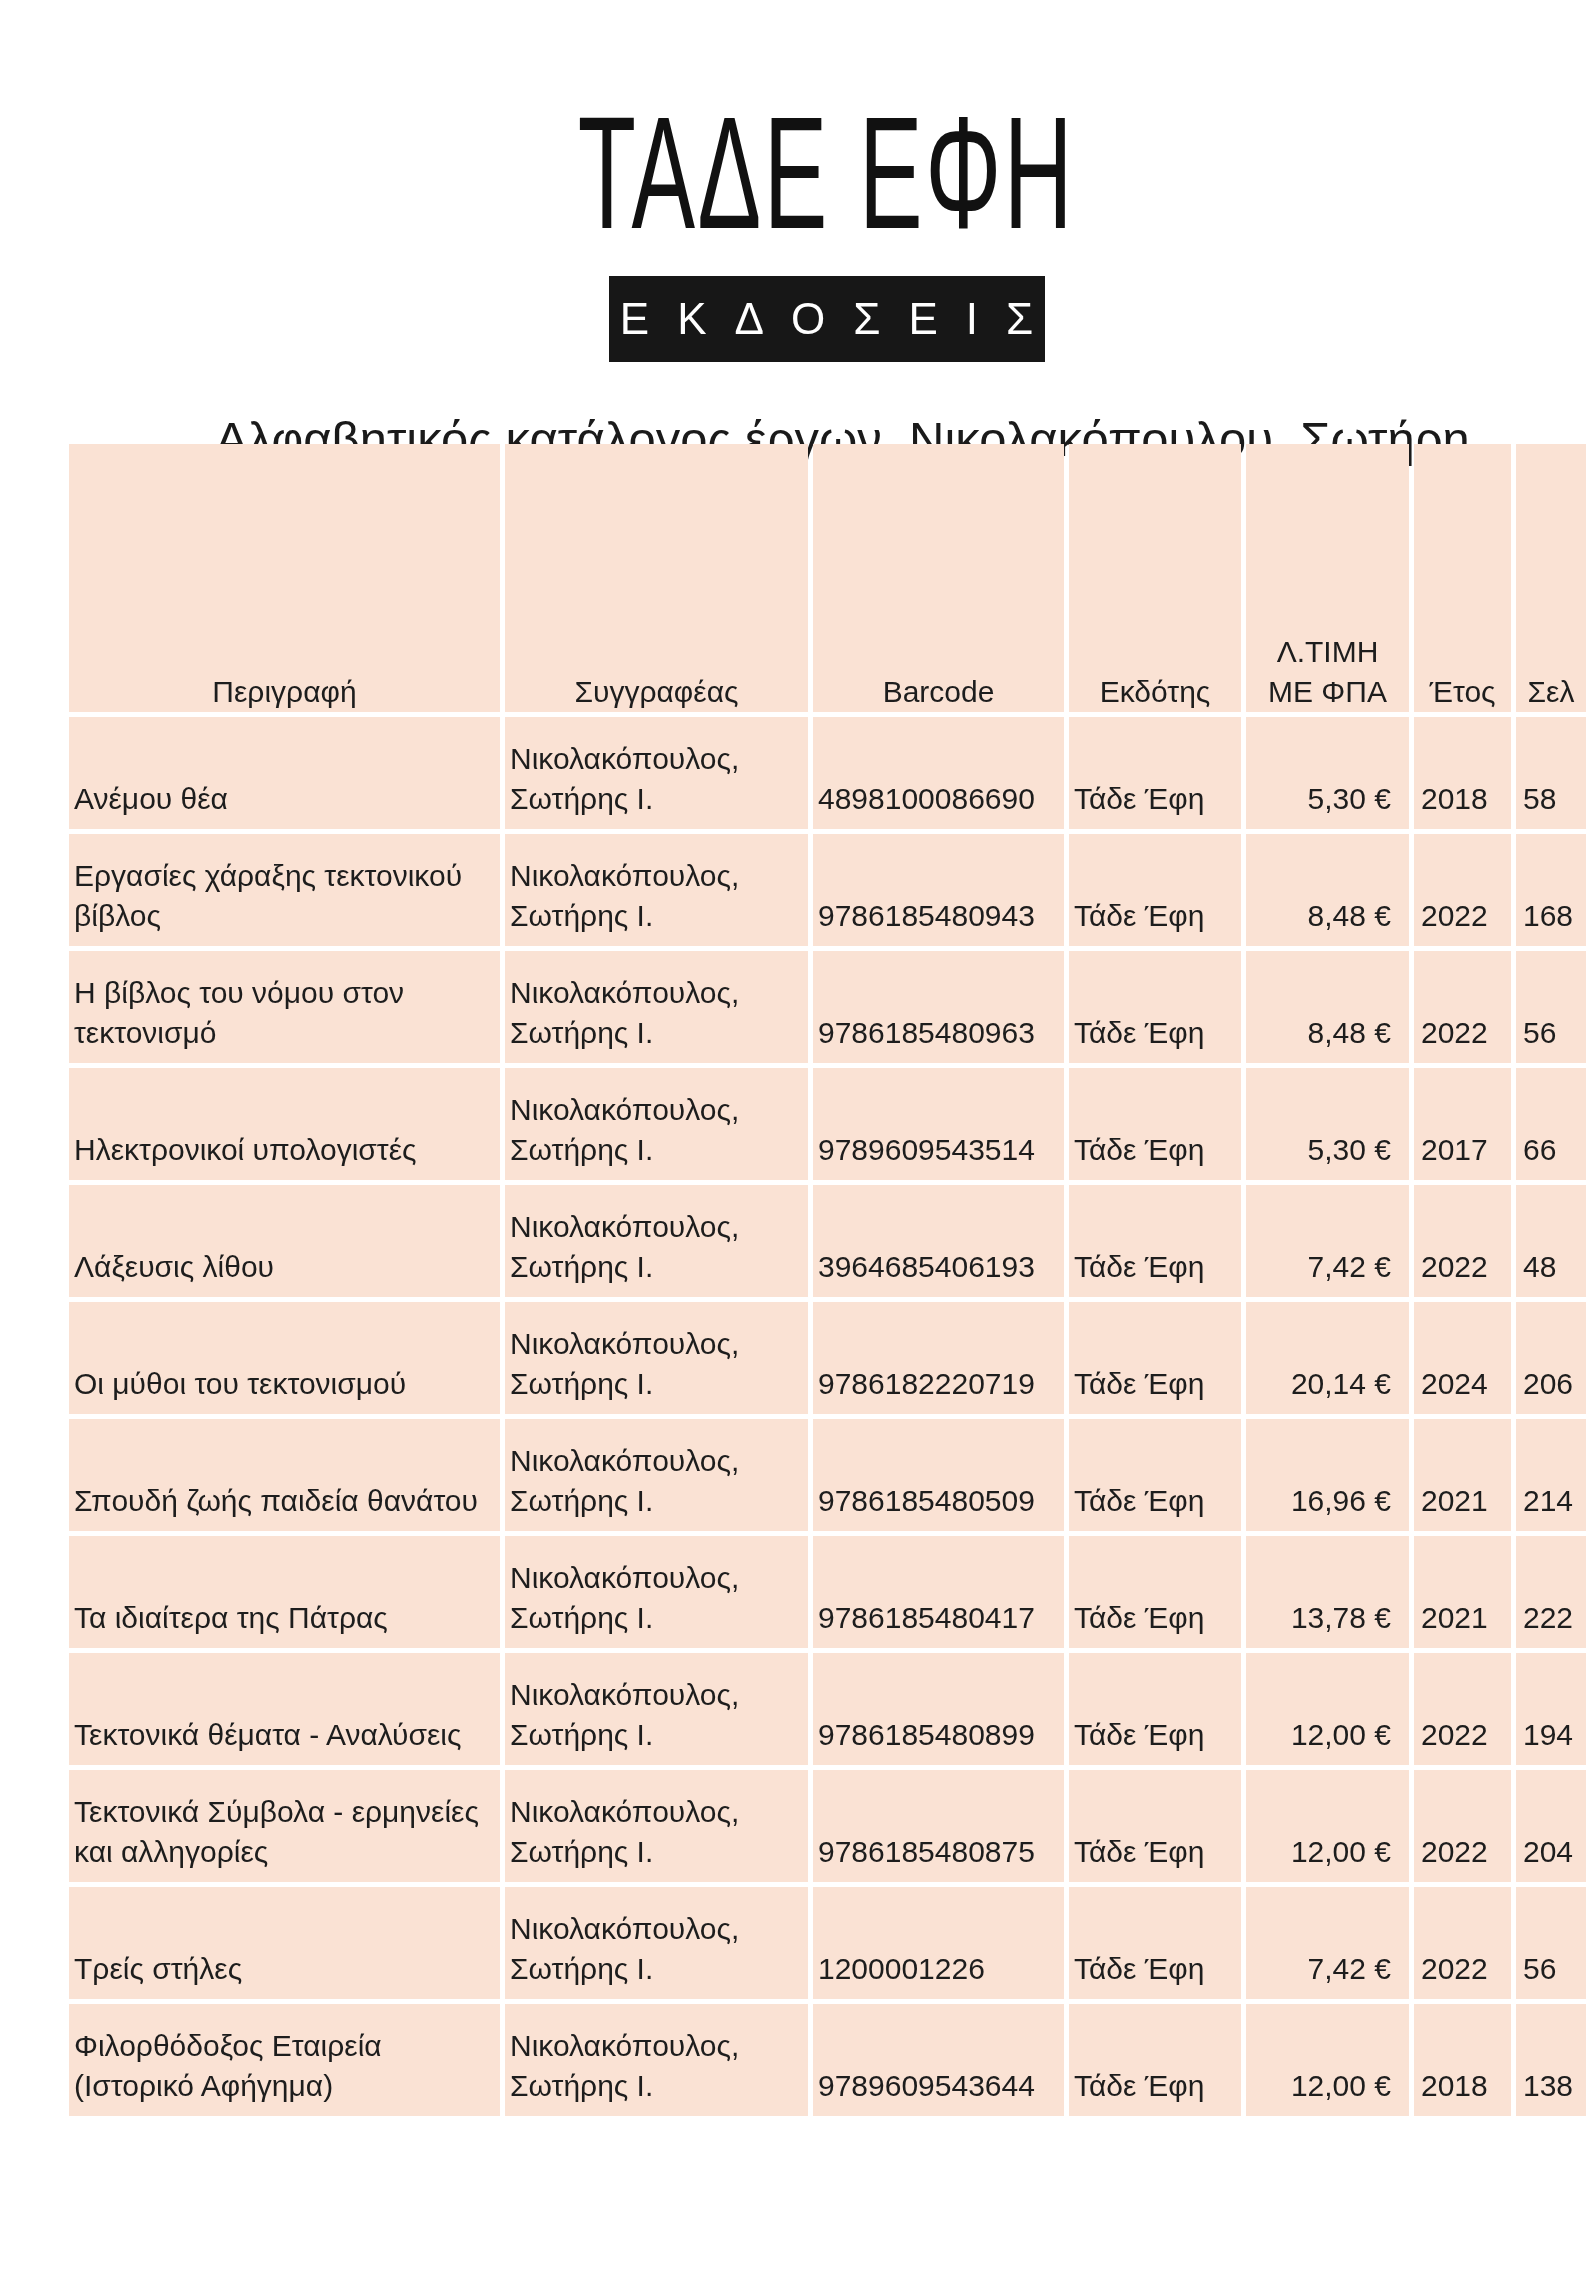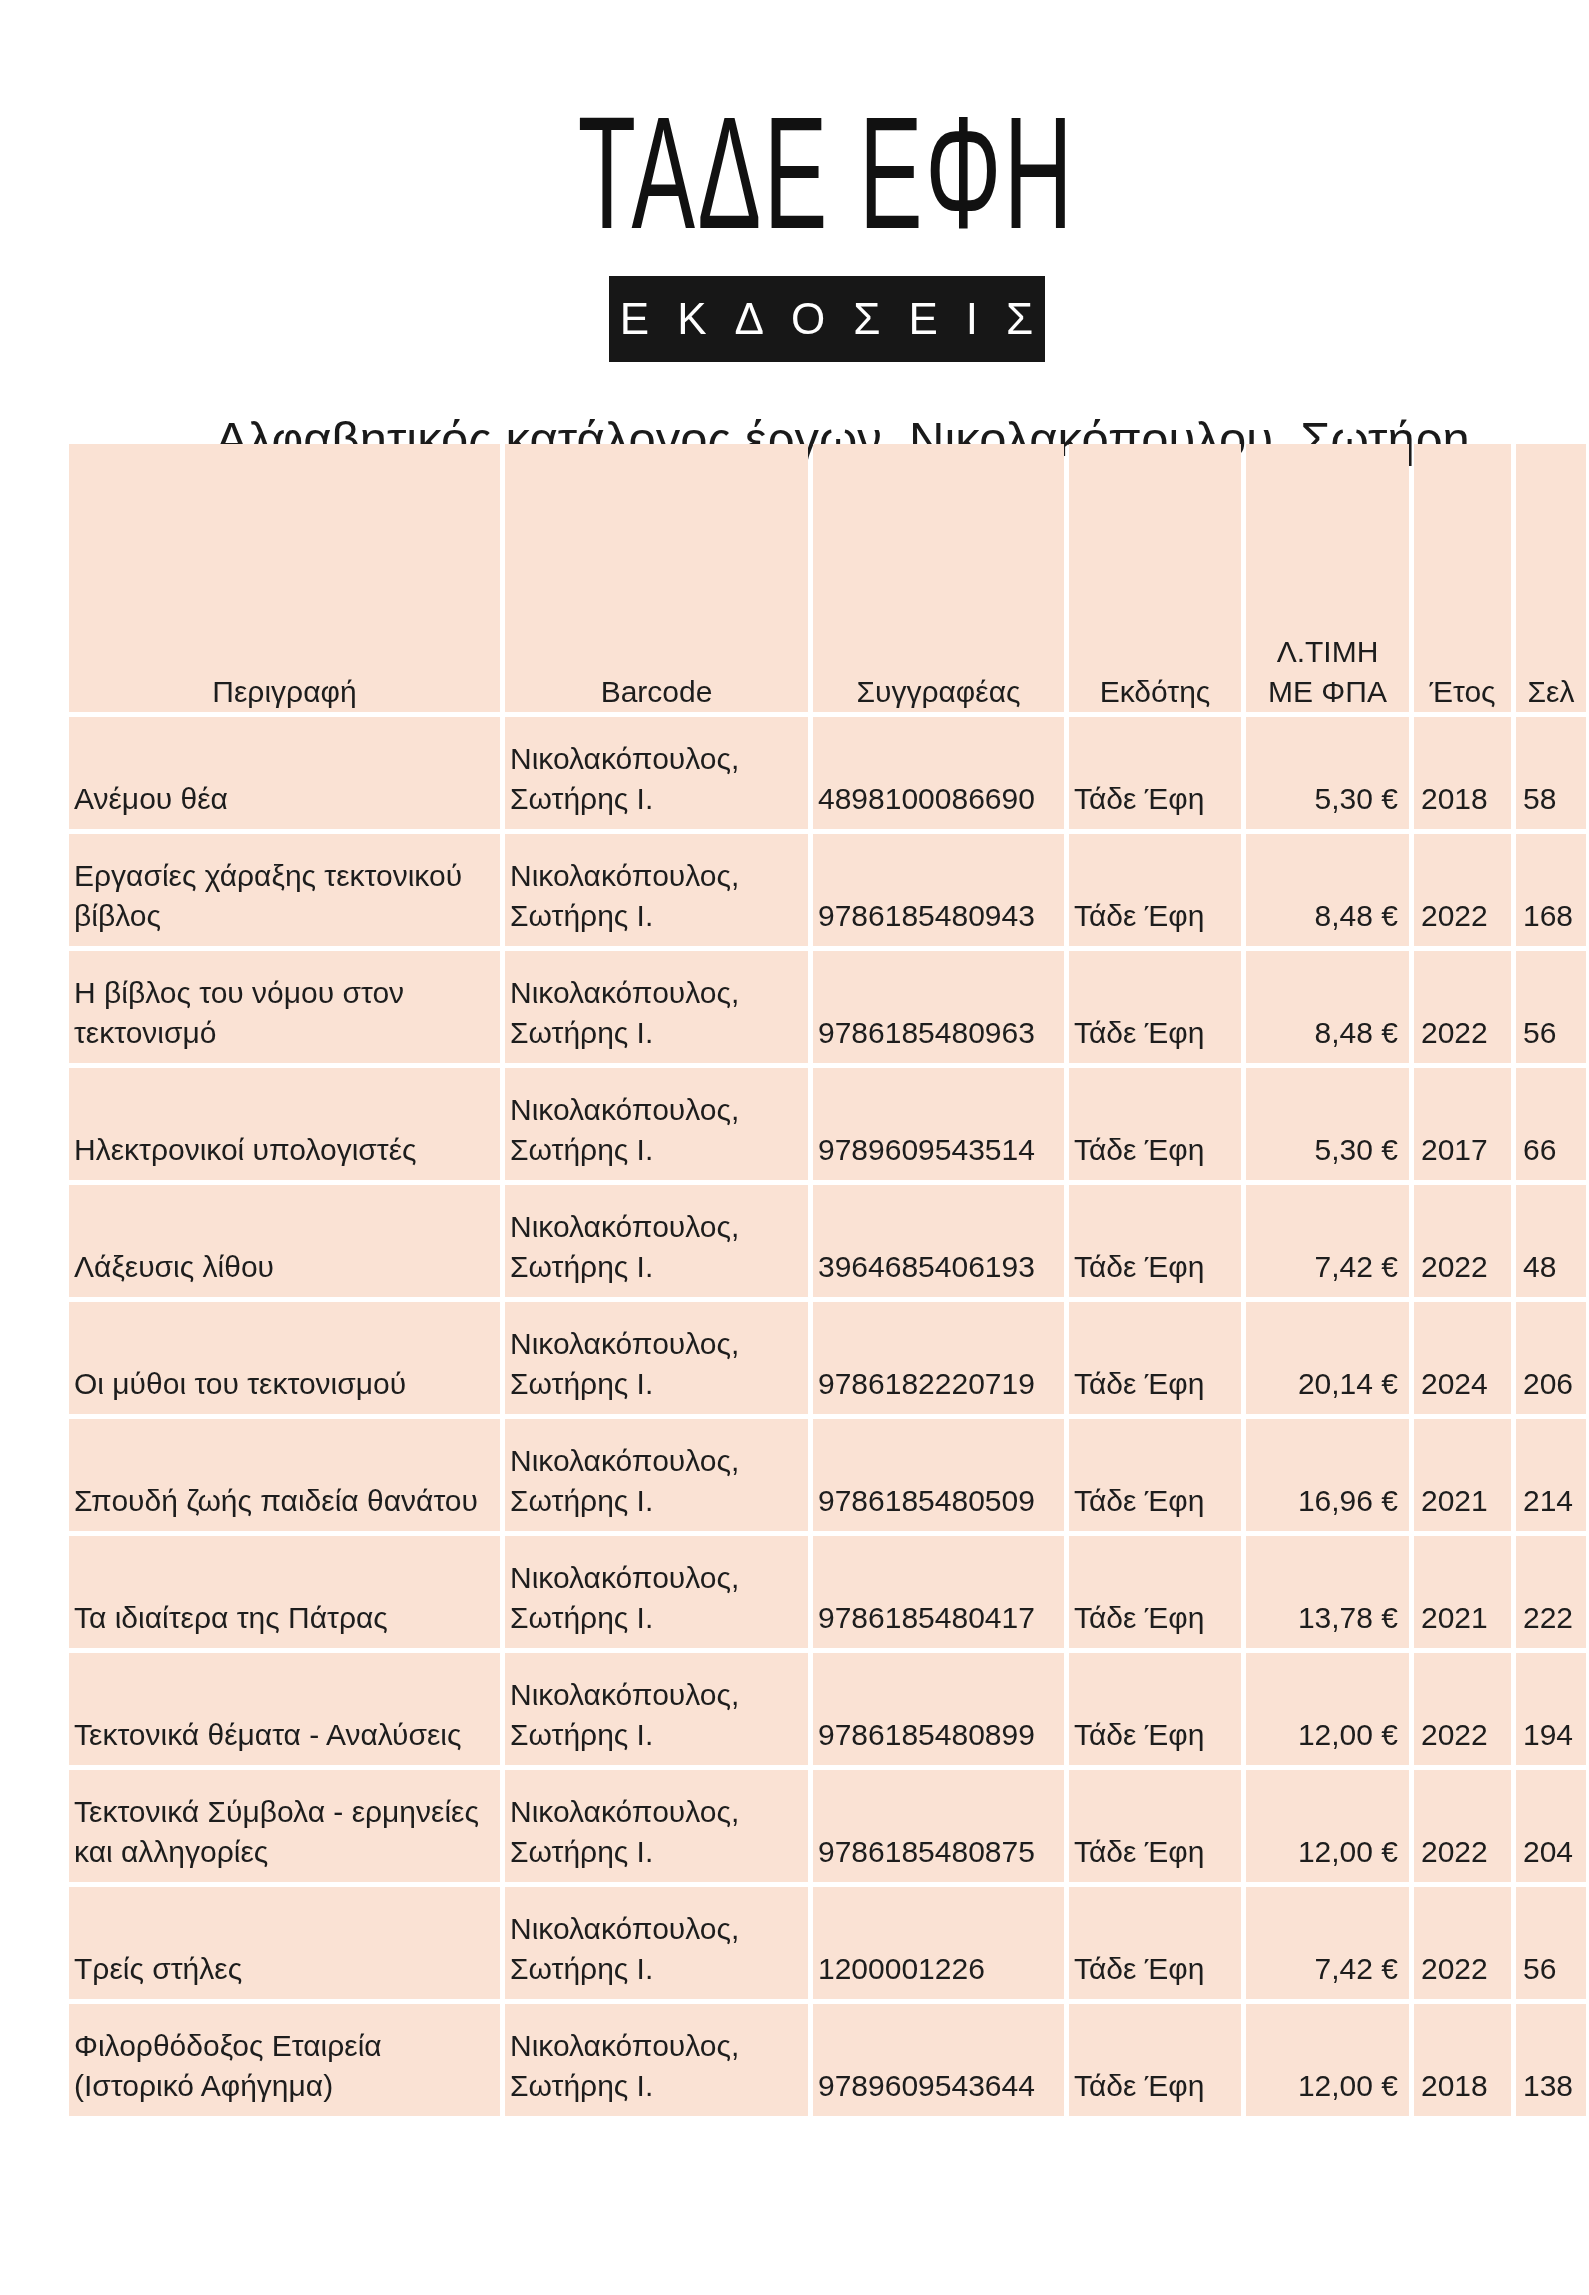--- a/index.html
+++ b/index.html
@@ -87,41 +87,41 @@
     line-height: 40px;
     padding: 0 4.2px 10px 4.2px;
     box-sizing: border-box;
     overflow: hidden;
   }
   .catalog-table .th {
     justify-content: center;
     text-align: center;
     padding-bottom: 0;
   }
-  .td.col-price { justify-content: flex-end; text-align: right; padding-right: 11px; }
+  .td.col-price { justify-content: flex-end; text-align: right; padding-right: 18px; }
   .td.col-year, .td.col-pages { padding-left: 7px; text-align: right; }
   .td.col-description, .td.col-author, .td.col-barcode, .td.col-publisher { padding-left: 5px; }
 </style>
 </head>
 <body>
 
 <div class="page">
 
   <div class="logo-brand">ΤΑΔΕ ΕΦΗ</div>
 
   <div class="logo-box">
     <span class="logo-box-text">ΕΚΔΟΣΕΙΣ</span>
   </div>
 
   <div class="page-title">Αλφαβητικός κατάλογος έργων  Νικολακόπουλου, Σωτήρη</div>
 
   <div class="catalog-table" id="catalog-table">
       <div class="th col-description">Περιγραφή</div>
+      <div class="th col-author">Συγγραφέας</div>
       <div class="th col-barcode">Barcode</div>
-      <div class="th col-author">Συγγραφέας</div>
       <div class="th col-publisher">Εκδότης</div>
       <div class="th col-price">Λ.ΤΙΜΗ ΜΕ ΦΠΑ</div>
       <div class="th col-year">Έτος</div>
       <div class="th col-pages">Σελ</div>
       <div class="td col-description">Ανέμου θέα</div>
       <div class="td col-author">Νικολακόπουλος, Σωτήρης Ι.</div>
       <div class="td col-barcode">4898100086690</div>
       <div class="td col-publisher">Τάδε Έφη</div>
       <div class="td col-price">5,30 €</div>
       <div class="td col-year">2018</div>

